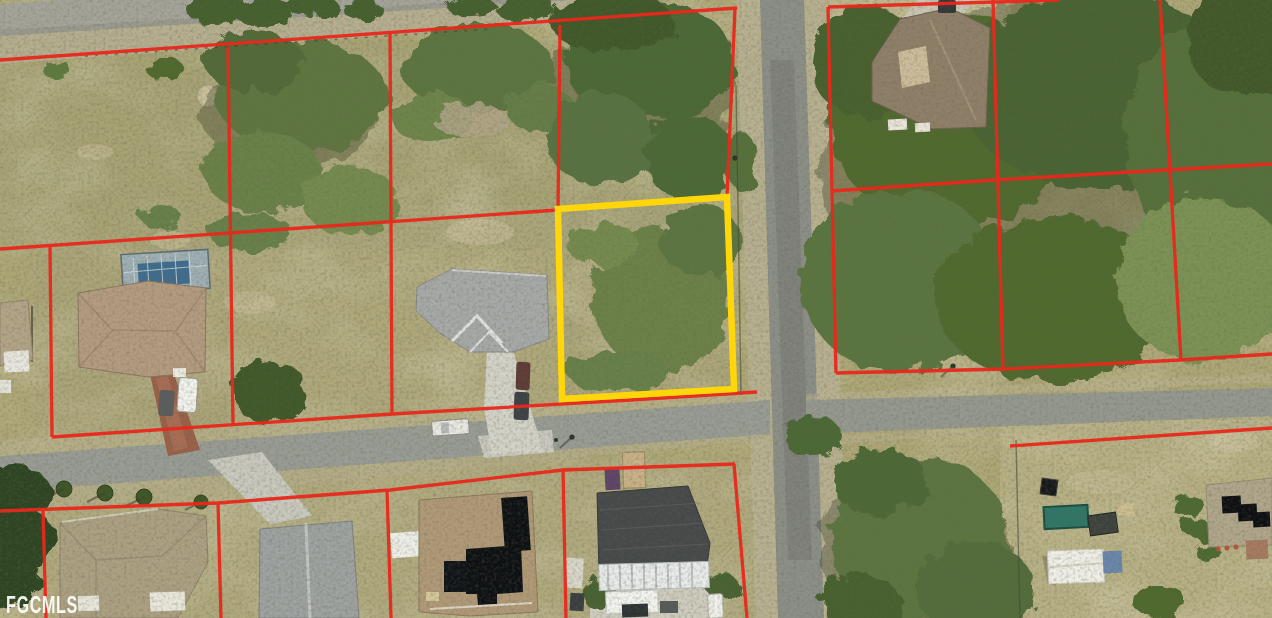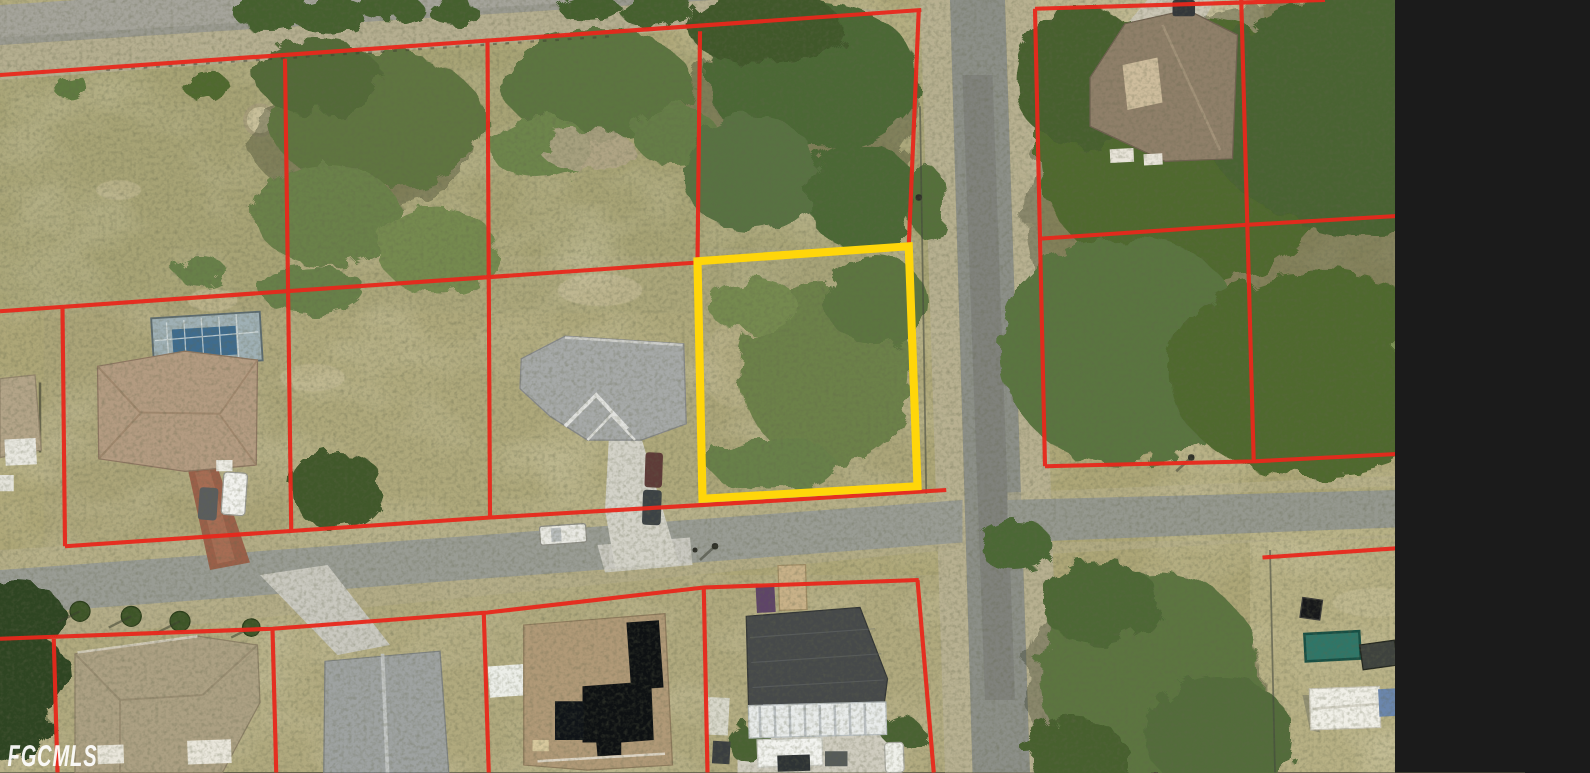--- a/index.html
+++ b/index.html
@@ -1,17 +1,17 @@
 <!DOCTYPE html>
 <html><head>
 <meta charset="utf-8">
 <style>
   html,body{margin:0;padding:0;background:#1b1b1b;}
-  .stage{width:1116px;height:618px;position:relative;overflow:hidden;
-         font-family:"Liberation Sans", sans-serif;font-style:italic;}
+  .stage{width:1272px;height:618px;position:relative;overflow:hidden;
+         font-family:"Liberation Sans", sans-serif;}
   svg{display:block;}
   .wm{font-family:"Liberation Sans", sans-serif;font-weight:bold;
       fill:#ffffff;opacity:.93;}
 </style>
 </head>
 <body>
 
 <div class="stage">
 <svg width="1272" height="618" viewBox="0 0 1272 618">
   <defs>

